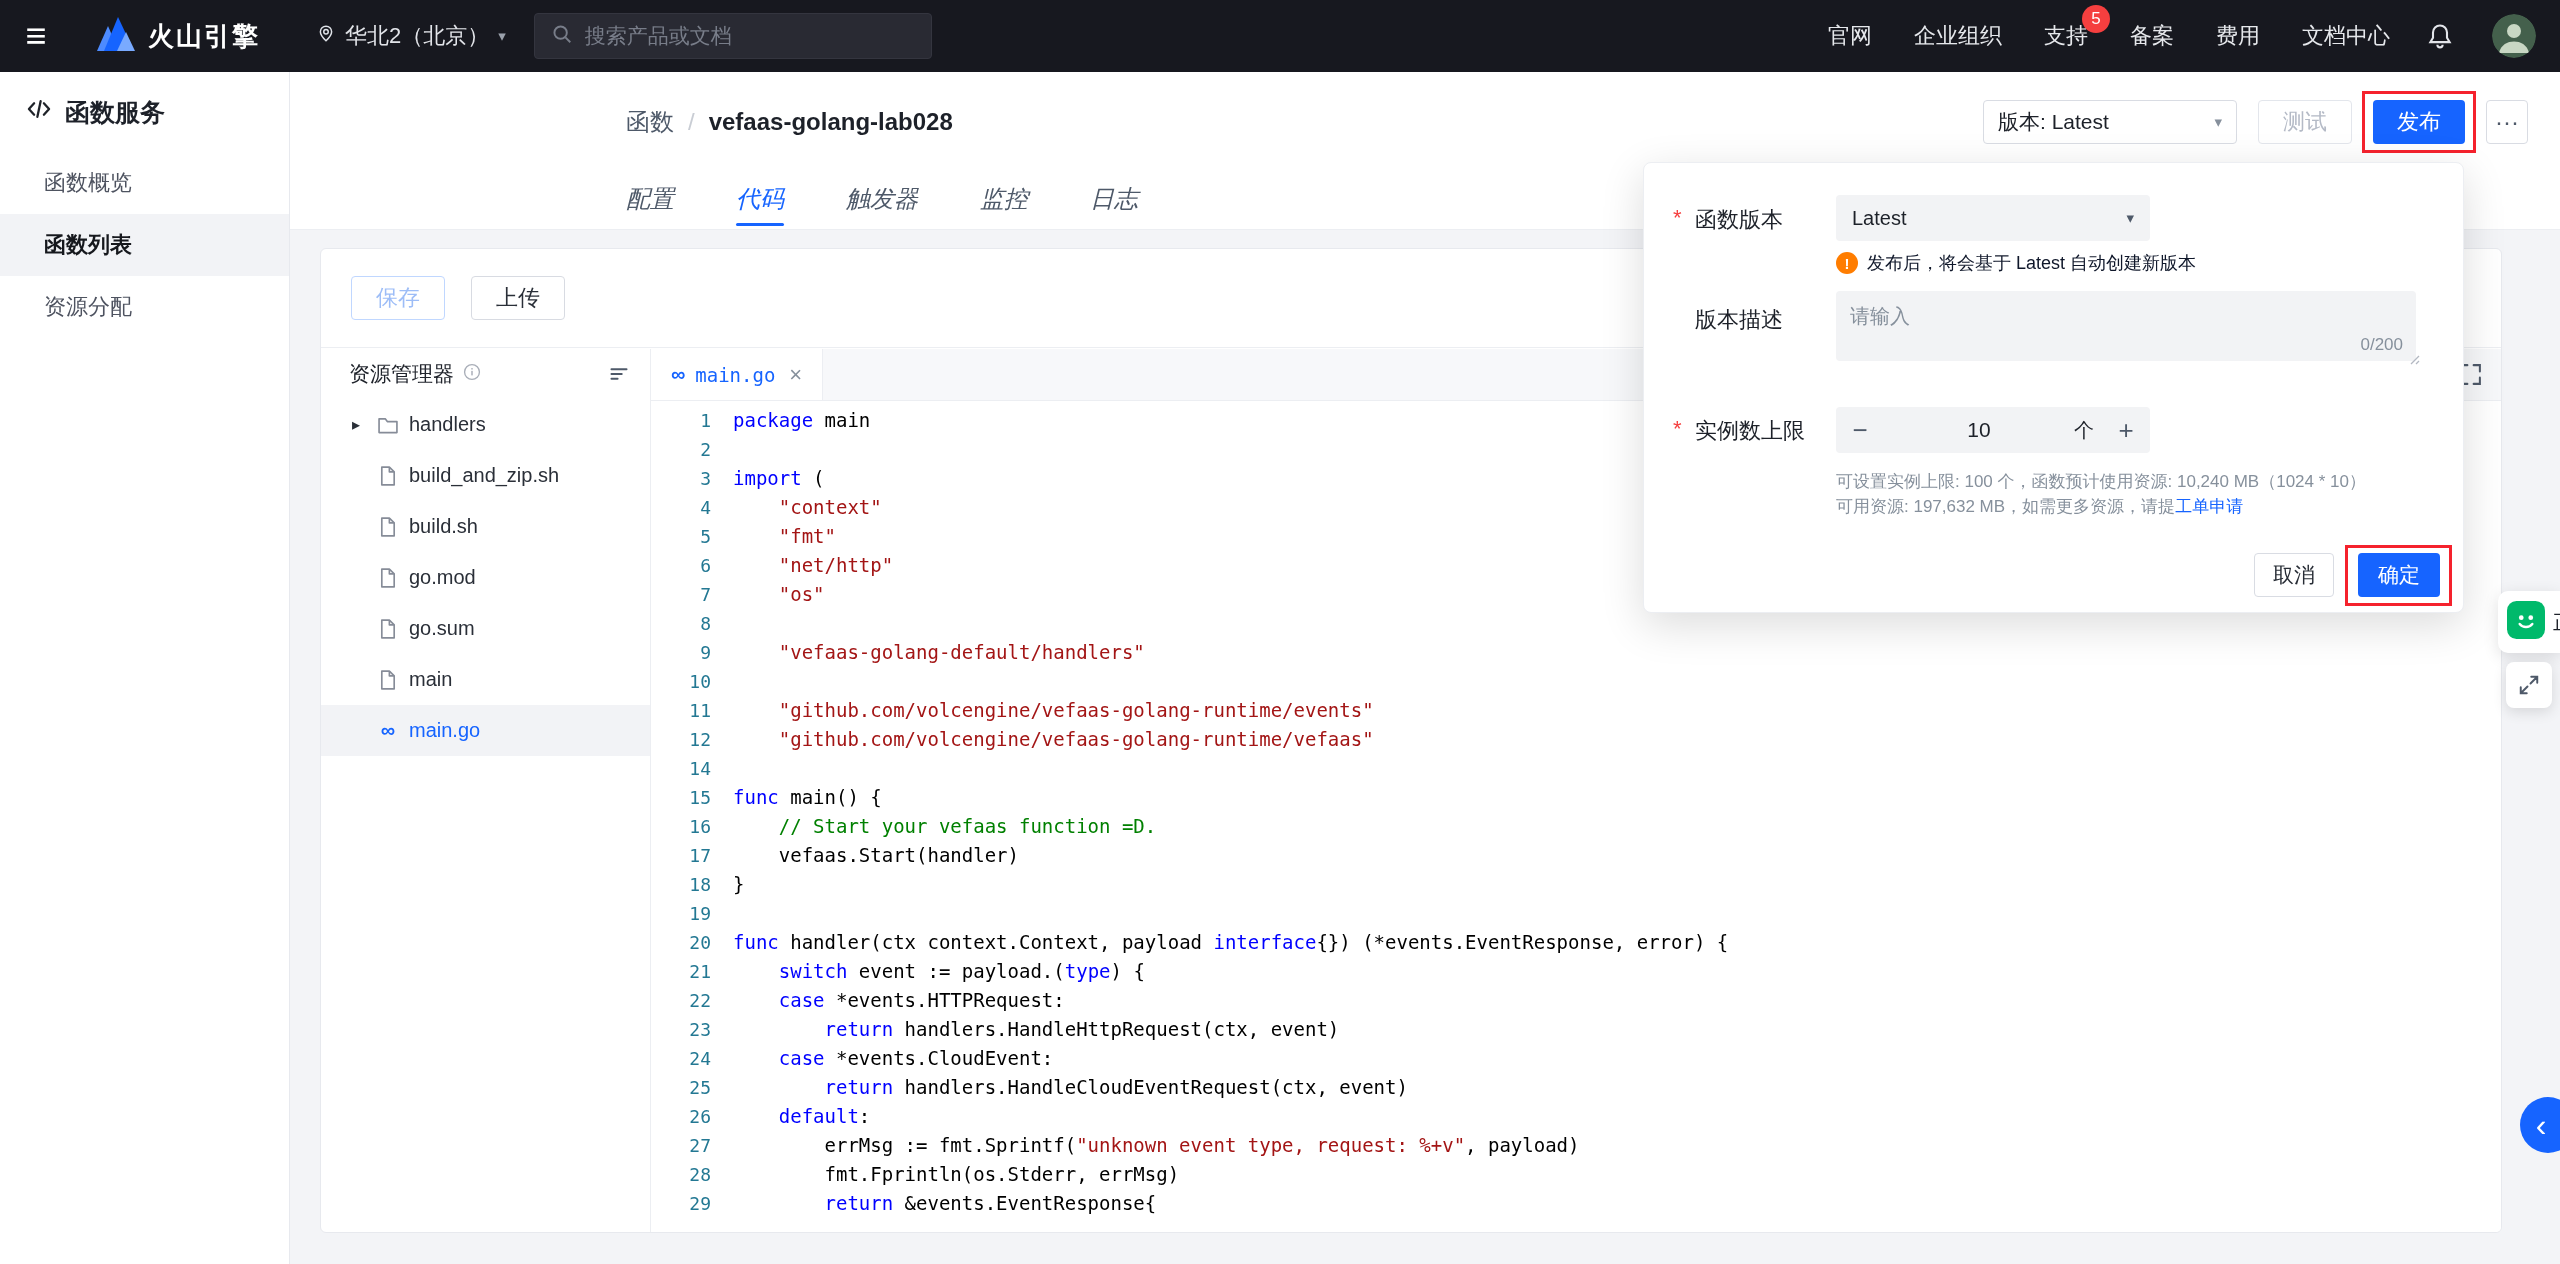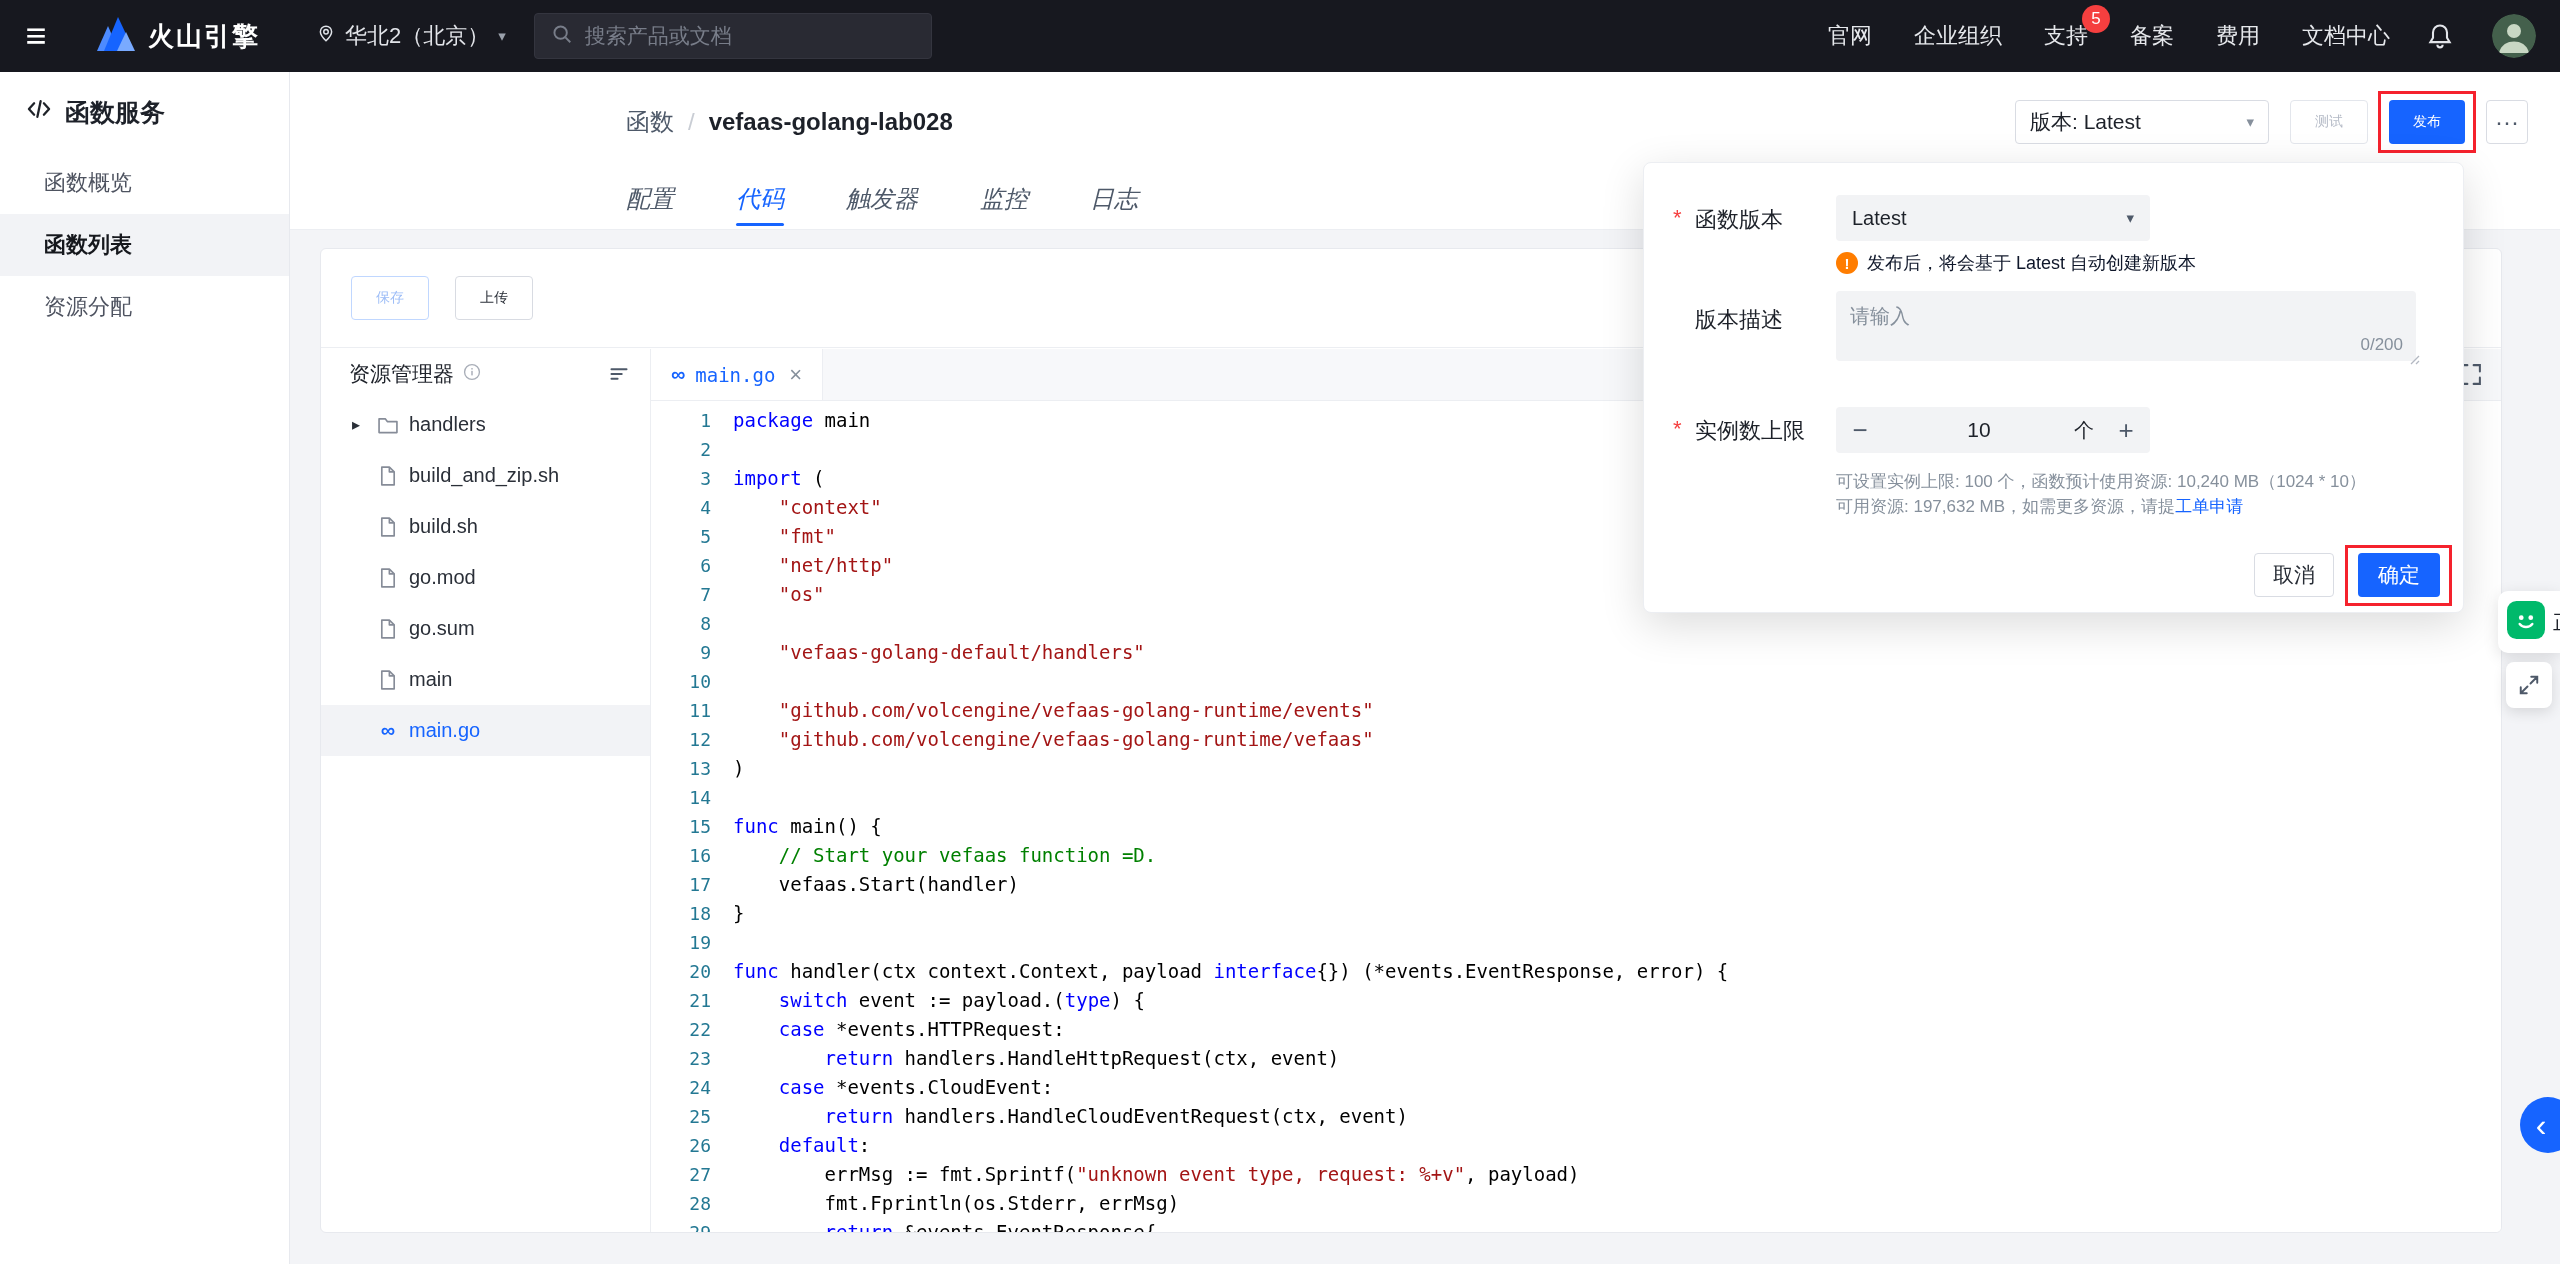--- a/index.html
+++ b/index.html
@@ -42,21 +42,21 @@
   .page-header { position:absolute; left:290px; right:0; top:72px; height:158px; background:#fff;
     border-bottom:1px solid #eceef2; z-index:5; }
   .breadcrumb { position:absolute; left:336px; top:34px; display:flex; align-items:center; font-size:24px; }
   .bc-root { color:#4e5969; cursor:pointer; }
   .bc-sep { margin:0 14px; color:#c9cdd4; }
   .bc-cur { color:#1d2129; font-weight:600; }
   .header-actions { position:absolute; top:28px; right:32px; display:flex; align-items:center; gap:21px; height:44px; }
   .version-select { height:44px; width:254px; border:1px solid #d9dce3; border-radius:4px; background:#fff;
     display:flex; align-items:center; justify-content:space-between; padding:0 14px; font-size:21px; color:#1d2129; cursor:pointer; }
   .version-select .chev { color:#86909c; font-size:15px; }
-  .btn { height:44px; border-radius:4px; font-size:14px; display:inline-flex; align-items:center;
+  .btn { height:44px; border-radius:4px; font-size:22px; display:inline-flex; align-items:center;
     justify-content:center; padding:18px 24px; cursor:pointer; background:#fff; white-space:nowrap; }
   .btn-test { border:1px solid #e3e6ec; color:#b4bac6; }
   .publish-wrap { position:relative; }
   .btn-publish { background:#1664ff; color:#fff; border:none; }
   .anno { position:absolute; border:3px solid #f5222d; pointer-events:none; z-index:60; }
   .anno-publish { left:-11px; right:-11px; top:-9px; bottom:-9px; }
   .btn-more { width:42px; padding:0; border:1px solid #d9dce3; color:#4e5969; font-size:24px; }
   .tabs { position:absolute; left:336px; bottom:0; height:60px; display:flex; gap:62px; }
   .tab { position:relative; height:100%; display:flex; align-items:center; font-size:24px; color:#4e5969; cursor:pointer;font-style:italic; }
   .tab.active { color:#1664ff; font-weight:500; }
@@ -397,24 +397,20 @@
           </div>
           <div class="code-line">
             <span class="ln">11</span>
             <span class="lc"><span class="tk-p">    </span><span class="tk-s">"github.com/volcengine/vefaas-golang-runtime/events"</span></span>
           </div>
           <div class="code-line">
             <span class="ln">12</span>
             <span class="lc"><span class="tk-p">    </span><span class="tk-s">"github.com/volcengine/vefaas-golang-runtime/vefaas"</span></span>
           </div>
           <div class="code-line">
-            <span class="ln">13</span>
-            <span class="lc"><span class="tk-p">)</span></span>
-          </div>
-          <div class="code-line">
             <span class="ln">14</span>
             <span class="lc"></span>
           </div>
           <div class="code-line">
             <span class="ln">15</span>
             <span class="lc"><span class="tk-k">func</span><span class="tk-p"> main() {</span></span>
           </div>
           <div class="code-line">
             <span class="ln">16</span>
             <span class="lc"><span class="tk-p">    </span><span class="tk-c">// Start your vefaas function =D.</span></span>

